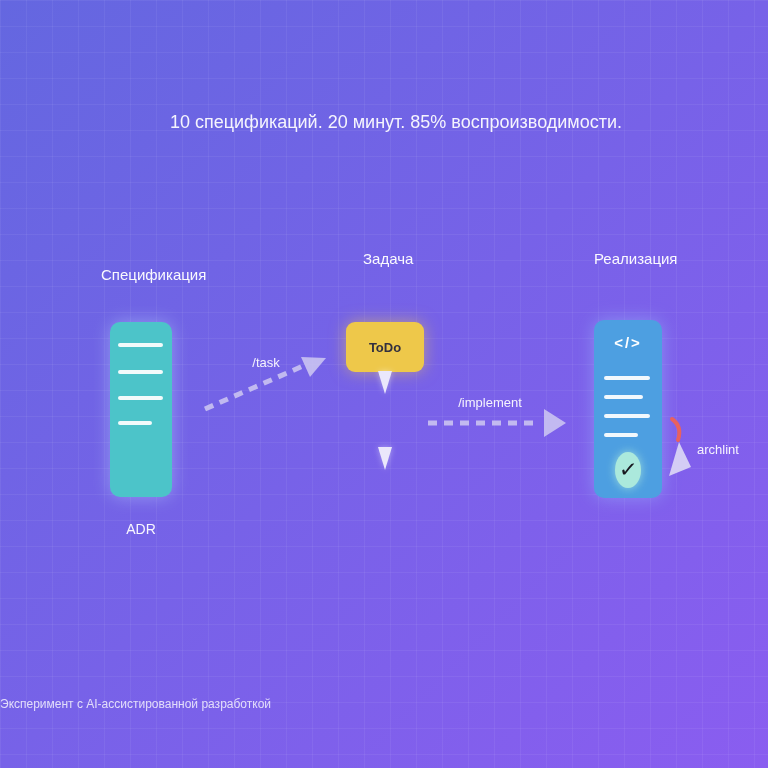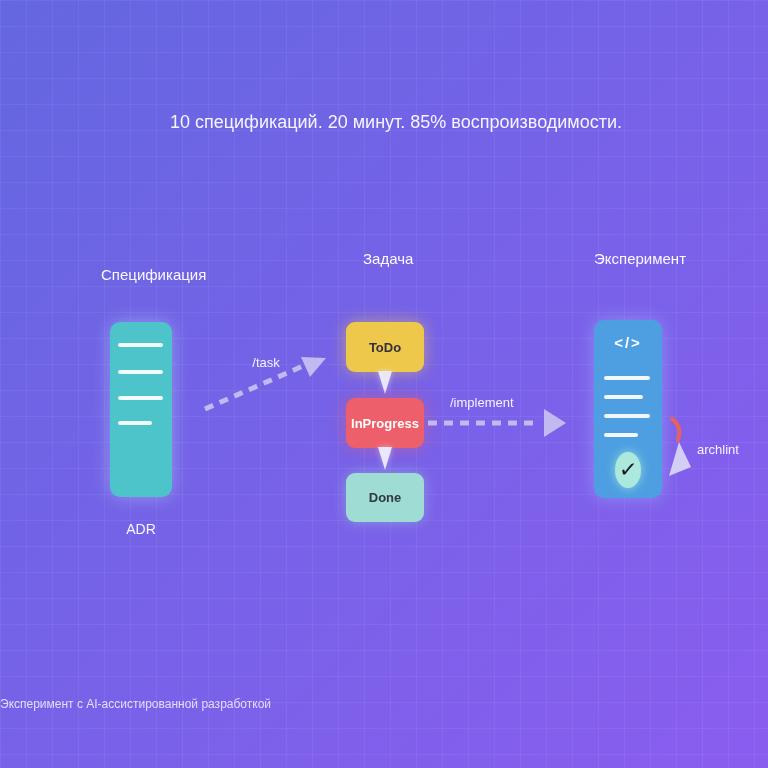--- a/index.html
+++ b/index.html
@@ -80,53 +80,51 @@
     position:absolute;left:21px;top:132px;width:26px;height:36px;border-radius:50%;
     background:var(--check-circle,#abe9dc);
     box-shadow:0 0 10px rgba(171,233,220,.8);
     display:flex;align-items:center;justify-content:center;
   }
   .check-mark{font-size:22px;font-weight:bold;color:#18181f;transform:rotate(4deg);}
 
   
   .arrow-label{font-size:13px;color:rgba(255,255,255,.92);}
   .task-label{left:236px;top:355px;width:60px;text-align:center;}
-  .implement-label{left:450px;top:395px;width:80px;text-align:left;}
+  .implement-label{left:450px;top:395px;width:80px;text-align:center;}
   .archlint-label{left:697px;top:442px;}
 
   .overlay{position:absolute;left:0;top:0;pointer-events:none;}
   .footer{
     top:697px;left:0;width:768px;text-align:left;
     font-size:12px;color:rgba(255,255,255,.78);
   }
 </style>
 </head>
 <body>
 
 <div class="stage">
 
   <div class="abs subtitle">10 спецификаций. 20 минут. 85% воспроизводимости.</div>
 
   <div class="abs col-heading h-spec">Спецификация</div>
   <div class="abs col-heading h-task">Задача</div>
-  <div class="abs col-heading h-impl">Эксперимент</div>
+  <div class="abs col-heading h-impl">Реализация</div>
 
   <div class="abs spec-card">
     <div class="doc-line l1"></div>
     <div class="doc-line l2"></div>
     <div class="doc-line l3"></div>
     <div class="doc-line l4"></div>
   </div>
   <div class="abs adr-label">ADR</div>
 
   <div class="abs stage-box todo">ToDo</div>
   <div class="abs funnel f1"></div>
-  <div class="abs stage-box inprogress">InProgress</div>
   <div class="abs funnel f2"></div>
-  <div class="abs stage-box done">Done</div>
 
   <div class="abs impl-card">
     <div class="code-glyph">&lt;/&gt;</div>
     <div class="doc-line l1"></div>
     <div class="doc-line l2"></div>
     <div class="doc-line l3"></div>
     <div class="doc-line l4"></div>
     <div class="check-circle">
       <span class="check-mark">✓</span>
     </div>

